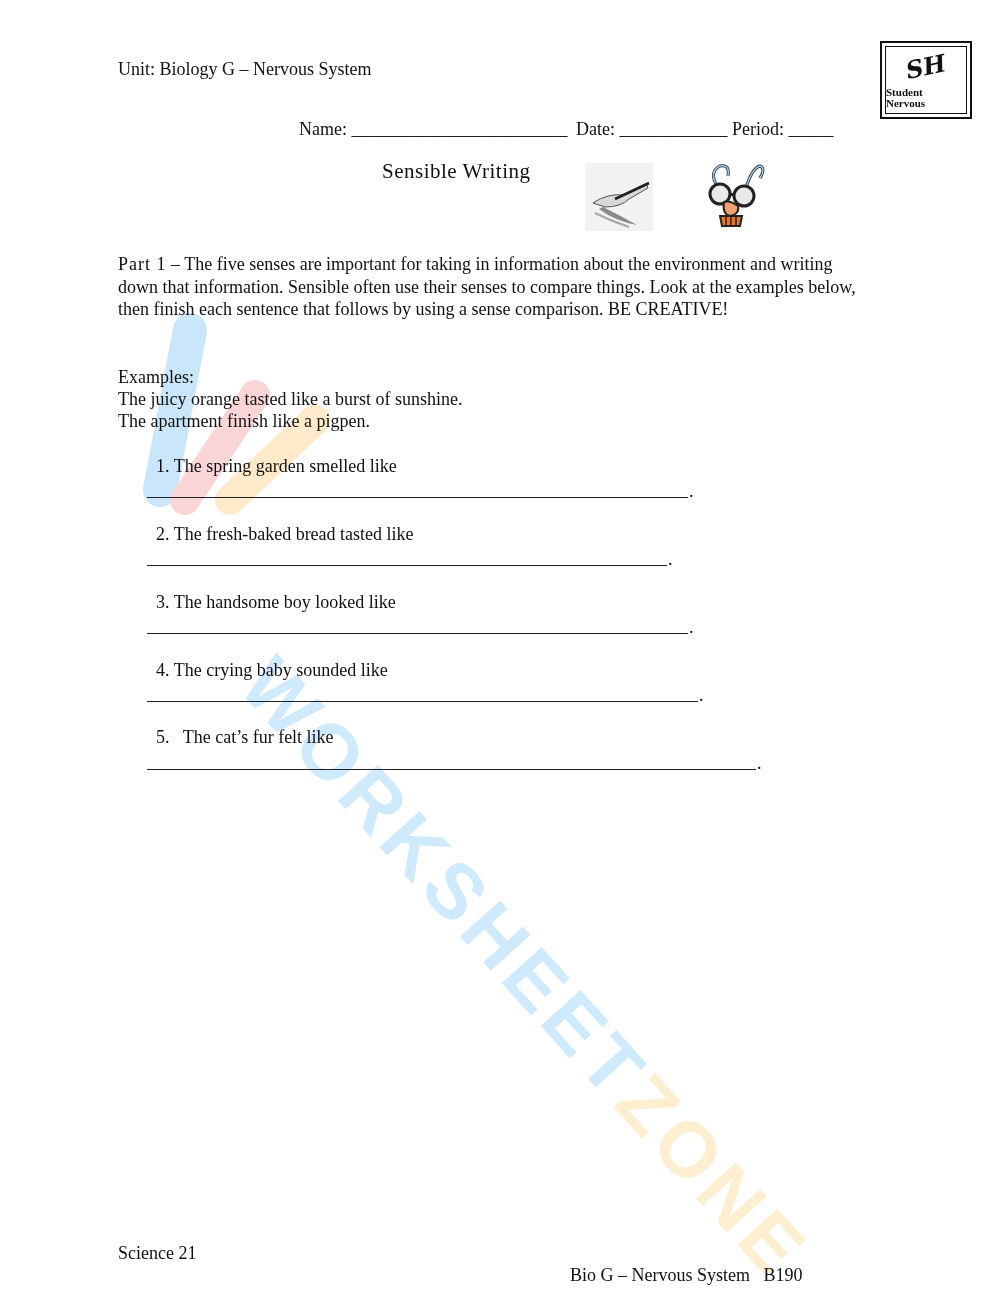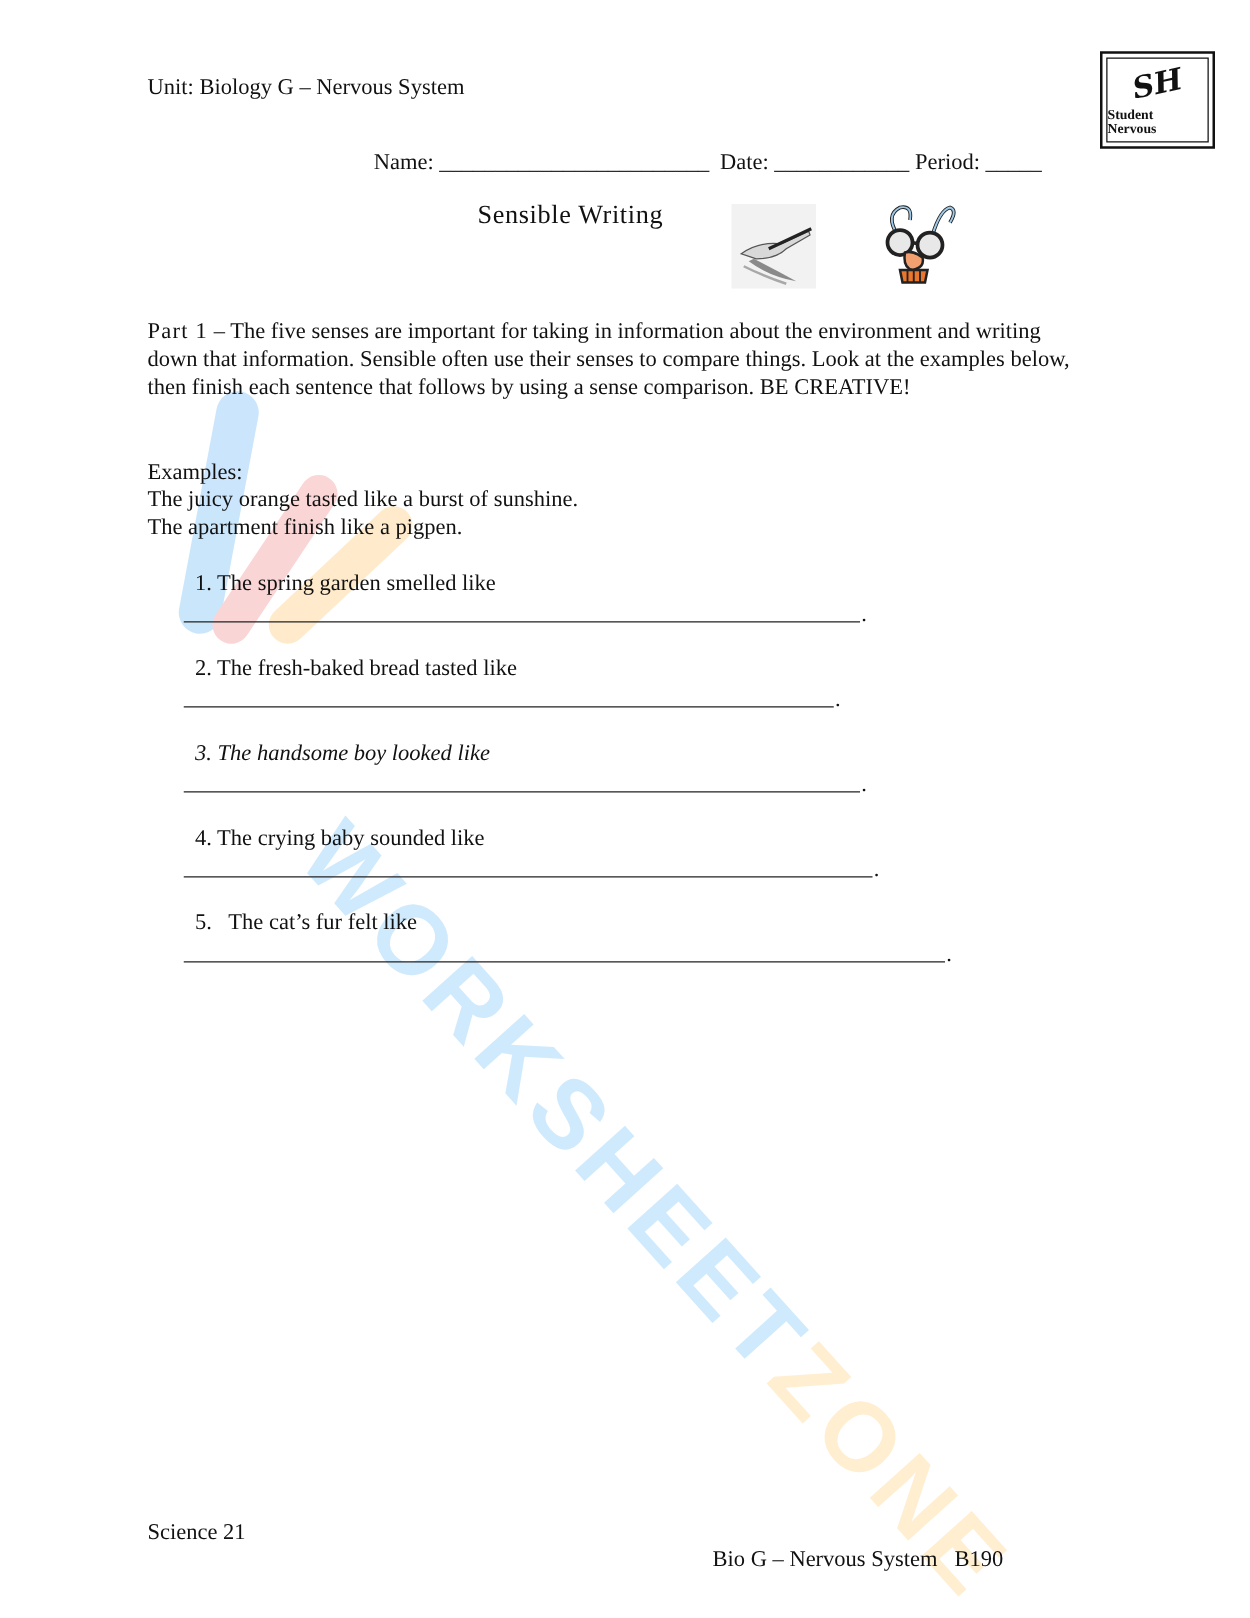--- a/index.html
+++ b/index.html
@@ -26,21 +26,21 @@
               font-family: Liberation Serif, serif; font-weight: bold; font-size: 11px; line-height: 11px; }
 
   .title { font-size: 21px; letter-spacing: 0.5px; }
 
   .para { position: absolute; left: 118px; top: 253px; width: 740px; font-size: 18px; line-height: 22.5px; }
   .q-label { position: absolute; left: 118px; font-size: 18px; line-height: 22px; margin-left: 38px; }
   .q-line { position: absolute; left: 147px; height: 20px; }
   .q-line .bar { position: absolute; left: 0; bottom: 0; border-bottom: 1.3px solid #222; }
   .q-line .dot { position: absolute; bottom: -4px; font-size: 18px; }
 
-  .footer { font-size: 18px; line-height: 22px; }
+  .footer { font-size: 18px; line-height: 22px; margin-top: 28px; }
 </style>
 </head>
 <body>
 
 <svg class="wm-logo" viewBox="0 0 220 230">
   <g opacity="0.35" stroke-linecap="round" fill="none">
     <line x1="60" y1="30" x2="30" y2="190" stroke="#6bb8f5" stroke-width="34"></line>
     <line x1="125" y1="95" x2="55" y2="200" stroke="#f28a8a" stroke-width="30"></line>
     <line x1="185" y1="120" x2="100" y2="200" stroke="#ffc870" stroke-width="30"></line>
   </g>
@@ -105,21 +105,21 @@
     <div class="bar" style="width:541px;"></div>
     <span class="dot" style="left:542px;">.</span>
   </div>
 
 <div class="q-label txt" style="top:523px;"><span>2.</span> <span>The fresh-baked bread tasted like</span></div>
 <div class="q-line" style="top:546px; width:540px;">
     <div class="bar" style="width:520px;"></div>
     <span class="dot" style="left:521px;">.</span>
   </div>
 
-<div class="q-label txt" style="top:591px;font-style:italic;"><span>3.</span> <span>The handsome boy looked like</span></div>
+<div class="q-label txt" style="top:591px;"><span>3.</span> <span>The handsome boy looked like</span></div>
 <div class="q-line" style="top:614px; width:560px;">
     <div class="bar" style="width:541px;"></div>
     <span class="dot" style="left:542px;">.</span>
   </div>
 
 <div class="q-label txt" style="top:659px;text-align:center;"><span>4.</span> <span>The crying baby sounded like</span></div>
 <div class="q-line" style="top:682px; width:570px;">
     <div class="bar" style="width:551px;"></div>
     <span class="dot" style="left:552px;">.</span>
   </div>

